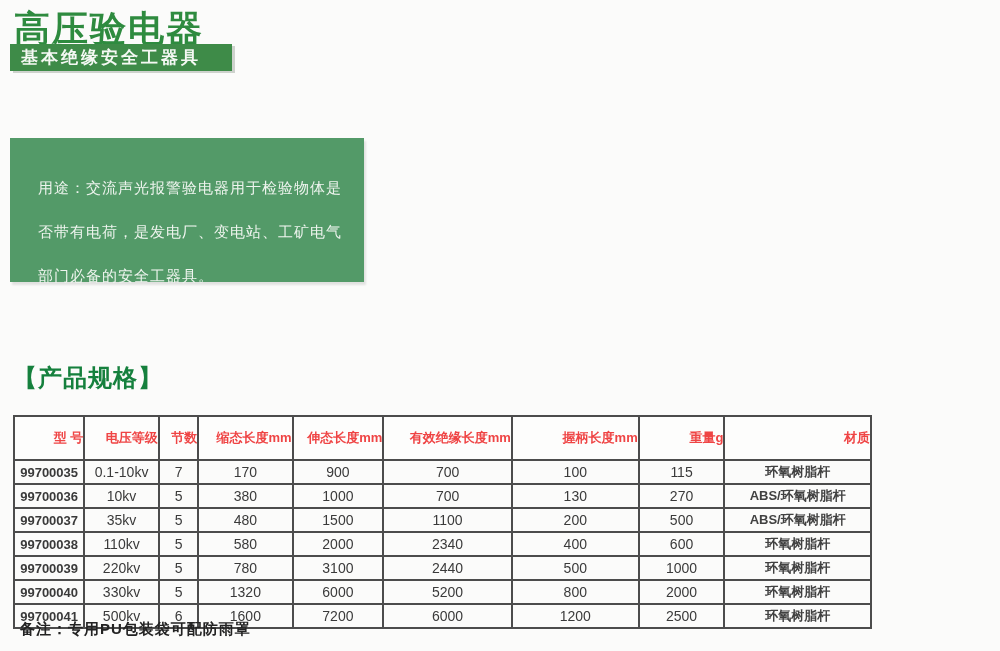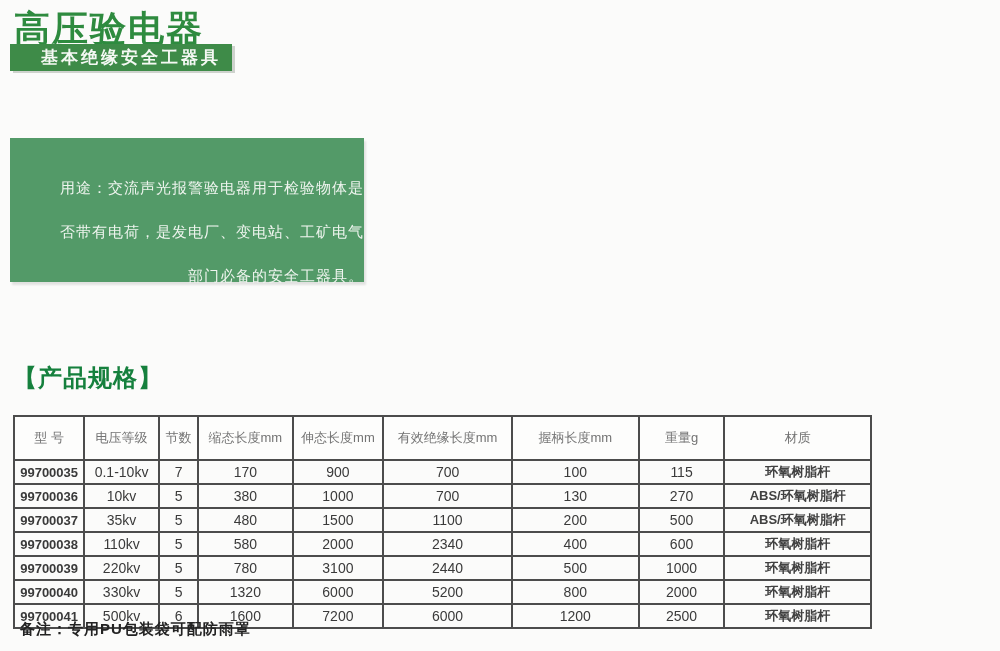--- a/index.html
+++ b/index.html
@@ -29,38 +29,37 @@
     left: 10px; top: 44px;
     min-width: 200px;
     height: 27px;
     line-height: 27px;
     padding: 0 11px;
     background: #3e8b48;
     color: #f4f8f3;
     font-size: 17px;
     font-weight: bold;
     letter-spacing: 3px;
-    text-align: right;
+    text-align: left;
     box-shadow: 3px 2px 0 rgba(150,160,150,0.45);
   }
 
   
   .usage-box {
     position: absolute;
     left: 10px; top: 138px;
     width: 354px; height: 144px;
     background: #539a68;
     box-shadow: 2px 3px 2px rgba(0,0,0,0.10);
   }
   .usage-text {
     padding: 28px 0 0 28px;
     color: #eef4ee;
     font-size: 15px;
     letter-spacing: 1px;
-    text-align: right;
   }
   .usage-line { line-height: 44px; height: 44px; white-space: nowrap; }
 
   
   .spec-heading {
     position: absolute;
     left: 13px; top: 362px;
     font-size: 24px;
     font-weight: bold;
     color: #15803d;
@@ -79,23 +78,24 @@
     text-align: center;
     vertical-align: middle;
     color: #3a3a3a;
     padding: 0;
     overflow: hidden;
     white-space: nowrap;
   }
   table.spec th {
     height: 42px;
     font-size: 13px;
-    font-weight: normal;
-    color: #737373;
+    font-weight: bold;
+    color: #ef4444;
     background: #fdfdfc;
+    text-align: right;
   }
   table.spec td {
     height: 22px;
     font-size: 14px;
   }
   table.spec td.model { font-weight: bold; font-size: 13px; margin-left: 8px; }
   table.spec td.material { font-size: 13px; font-weight: bold; color: #414141; margin-top: 22px; }
 
   .footer-note {
     position: absolute;

